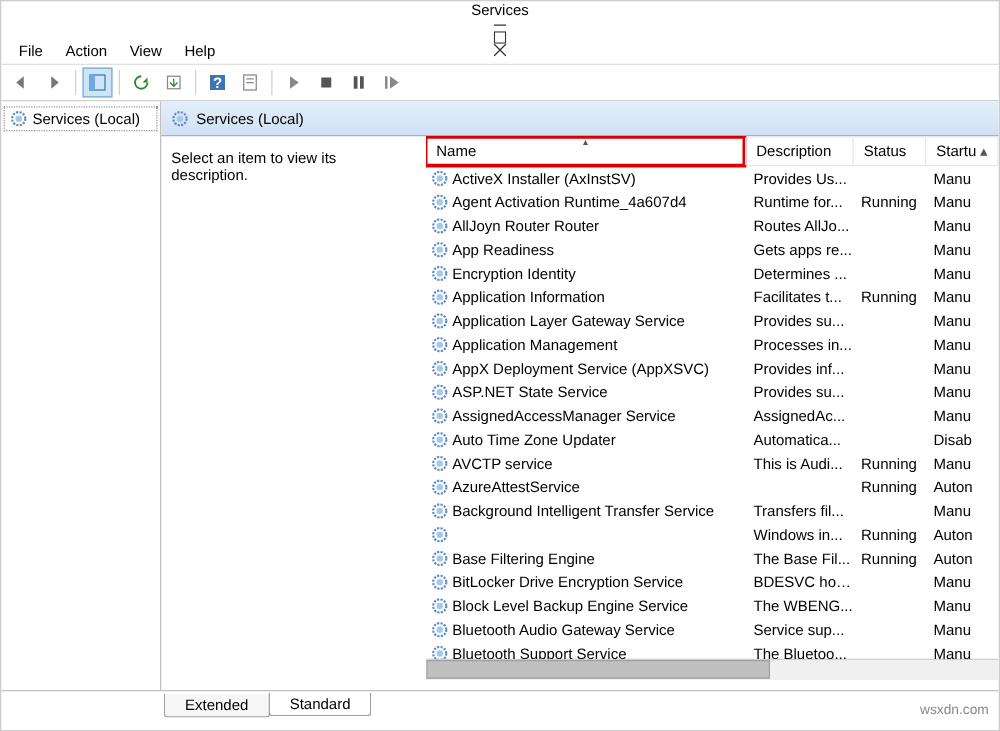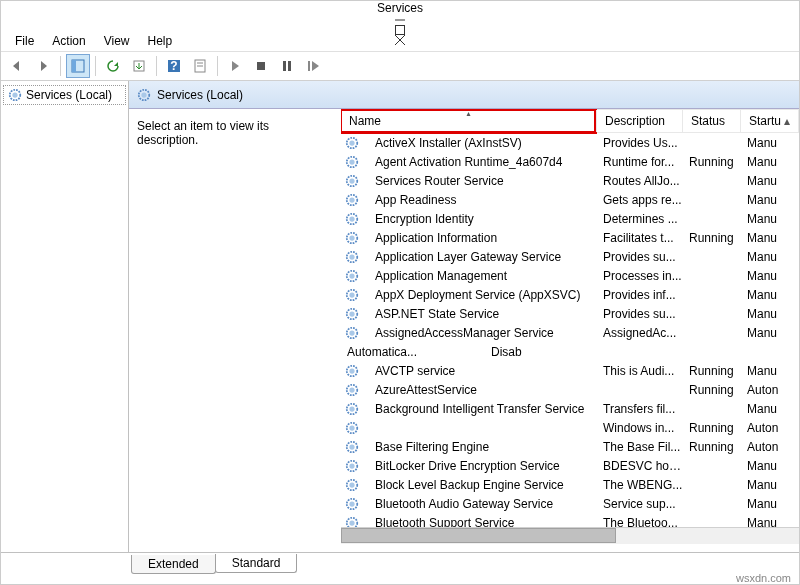--- a/index.html
+++ b/index.html
@@ -43,33 +43,33 @@
 .col-stat { width: 58px; }
 .col-start { flex: 1; }
 .name-highlight { position: absolute; left: -2px; top: -2px; width: 258px; height: 26px; border: 3px solid #d00; pointer-events: none; }
 .sort-caret { position: absolute; top: -1px; left: 50%; transform: translateX(-50%); font-size: 8px; color: #555; }
 
 .service-rows { overflow-y: auto; height: 394px; }
 .service-rows::-webkit-scrollbar { width: 17px; height: 17px; }
 .service-rows::-webkit-scrollbar-track { background: #f0f0f0; }
 .service-rows::-webkit-scrollbar-thumb { background: #c0c0c0; border: 1px solid #a0a0a0; }
 .row { display: flex; height: 19px; align-items: center; }
-.row .c-name { width: 256px; padding-left: 4px; display: flex; align-items: flex-end; gap: 16px; white-space: nowrap; overflow: hidden; }
+.row .c-name { width: 256px; padding-left: 4px; display: flex; align-items: flex-end; gap: 3px; white-space: nowrap; overflow: hidden; }
 .row .c-desc { width: 86px; padding-left: 6px; white-space: nowrap; overflow: hidden; text-overflow: ellipsis; }
 .row .c-stat { width: 58px; padding-left: 6px; }
 .row .c-start { flex: 1; padding-left: 6px; white-space: nowrap; overflow: hidden; }
 .hscroll { height: 17px; background: #f0f0f0; border-top: 1px solid #d0d0d0; position: relative; }
 .hscroll .thumb { position: absolute; left: 0; top: 0; height: 15px; width: 60%; background: #c0c0c0; border: 1px solid #a0a0a0; }
 
 
 .tabs { height: 22px; display: flex; border-top: 1px solid #c0c0c0; padding-left: 130px; align-items: flex-end; }
 .tab { padding: 2px 16px; border: 1px solid #a0a0a0; border-top: none; border-bottom-left-radius: 3px; border-bottom-right-radius: 3px; margin-right: -1px; background: #fff; position: relative; top: -1px; }
 .tab.inactive { background: #f6f6f6; top: 0; }
 
-.watermark { position: absolute; right: 8px; bottom: 0; color: #888; font-size: 11px; }
+.watermark { position: absolute; right: 8px; bottom: 10px; color: #888; font-size: 11px; }
 
 .gear-svg circle.outer { fill: none; stroke: #5a8bc5; stroke-width: 2; stroke-dasharray: 2 1.2; }
 .gear-svg circle.inner { fill: #a9c8e8; }
 </style>
 </head>
 <body>
 
 <div class="titlebar">
   <svg class="app-icon gear-svg" viewBox="0 0 16 16">
       <circle class="outer" cx="8" cy="8" r="6"></circle>
@@ -234,21 +234,21 @@
               <div class="c-desc">Runtime for...</div>
               <div class="c-stat">Running</div>
               <div class="c-start">Manu</div>
             </div>
             <div class="row">
               <div class="c-name">
                 <svg class="gear-icon gear-svg" viewBox="0 0 16 16" style="width:14px;height:14px;flex:none;">
                   <circle class="outer" cx="8" cy="8" r="6"></circle>
                   <circle class="inner" cx="8" cy="8" r="3"></circle>
                 </svg>
-                <span>Services Router Service</span>
+                <span>AllJoyn Router Router</span>
               </div>
               <div class="c-desc">Routes AllJo...</div>
               <div class="c-stat"></div>
               <div class="c-start">Manu</div>
             </div>
             <div class="row">
               <div class="c-name">
                 <svg class="gear-icon gear-svg" viewBox="0 0 16 16" style="width:14px;height:14px;flex:none;">
                   <circle class="outer" cx="8" cy="8" r="6"></circle>
                   <circle class="inner" cx="8" cy="8" r="3"></circle>
@@ -337,20 +337,27 @@
                   <circle class="outer" cx="8" cy="8" r="6"></circle>
                   <circle class="inner" cx="8" cy="8" r="3"></circle>
                 </svg>
                 <span>AssignedAccessManager Service</span>
               </div>
               <div class="c-desc">AssignedAc...</div>
               <div class="c-stat"></div>
               <div class="c-start">Manu</div>
             </div>
             <div class="row">
+              <div class="c-name">
+                <svg class="gear-icon gear-svg" viewBox="0 0 16 16" style="width:14px;height:14px;flex:none;">
+                  <circle class="outer" cx="8" cy="8" r="6"></circle>
+                  <circle class="inner" cx="8" cy="8" r="3"></circle>
+                </svg>
+                <span>Auto Time Zone Updater</span>
+              </div>
               <div class="c-desc">Automatica...</div>
               <div class="c-stat"></div>
               <div class="c-start">Disab</div>
             </div>
             <div class="row">
               <div class="c-name">
                 <svg class="gear-icon gear-svg" viewBox="0 0 16 16" style="width:14px;height:14px;flex:none;">
                   <circle class="outer" cx="8" cy="8" r="6"></circle>
                   <circle class="inner" cx="8" cy="8" r="3"></circle>
                 </svg>

